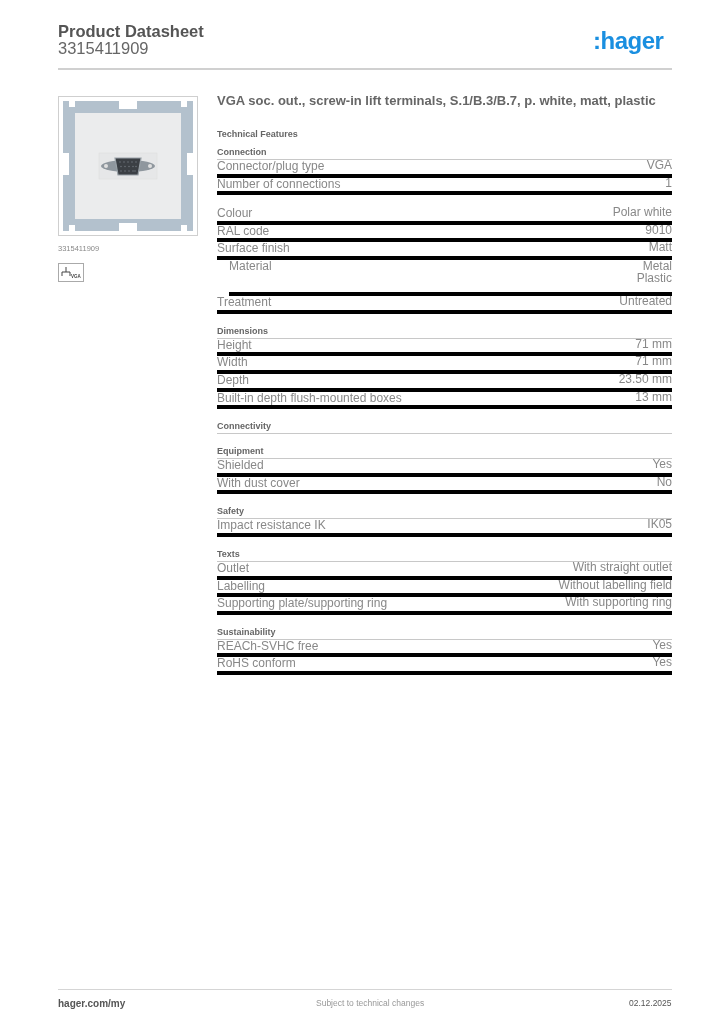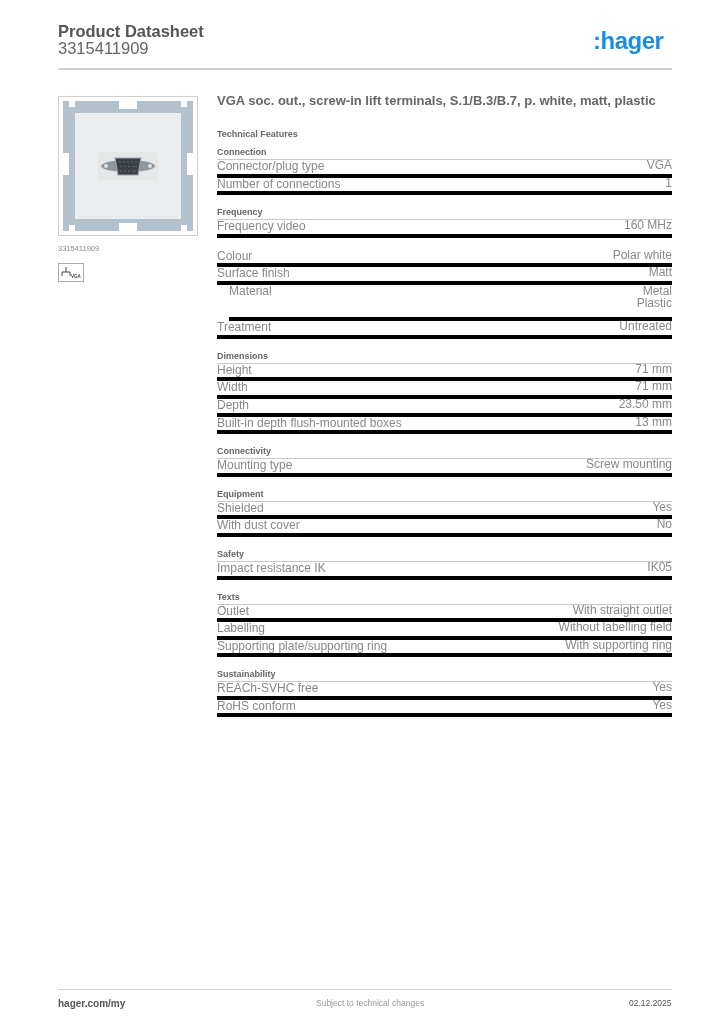--- a/index.html
+++ b/index.html
@@ -95,33 +95,30 @@
           </div>
         </div>
         <div class="row">
           <div class="l">Number of connections</div>
           <div class="v">
             <div>1</div>
           </div>
         </div>
       </div>
       <div class="section">
-        <div class="sec-title">Frequency</div>
-        <div class="row">
-          <div class="l">Frequency video</div>
-          <div class="v">
-            <div>160 MHz</div>
-          </div>
-        </div>
-      </div>
-      <div class="section">
         <div class="row">
           <div class="l">Colour</div>
           <div class="v">
             <div>Polar white</div>
+          </div>
+        </div>
+        <div class="row">
+          <div class="l">RAL code</div>
+          <div class="v">
+            <div>9010</div>
           </div>
         </div>
         <div class="row">
           <div class="l">Surface finish</div>
           <div class="v">
             <div>Matt</div>
           </div>
         </div>
         <div class="row multi">
           <div class="l" style="line-height: 11.6px;">Material</div>
@@ -159,26 +156,20 @@
         </div>
         <div class="row">
           <div class="l">Built-in depth flush-mounted boxes</div>
           <div class="v">
             <div>13 mm</div>
           </div>
         </div>
       </div>
       <div class="section">
         <div class="sec-title">Connectivity</div>
-        <div class="row">
-          <div class="l">Mounting type</div>
-          <div class="v">
-            <div>Screw mounting</div>
-          </div>
-        </div>
       </div>
       <div class="section">
         <div class="sec-title">Equipment</div>
         <div class="row">
           <div class="l">Shielded</div>
           <div class="v">
             <div>Yes</div>
           </div>
         </div>
         <div class="row">

